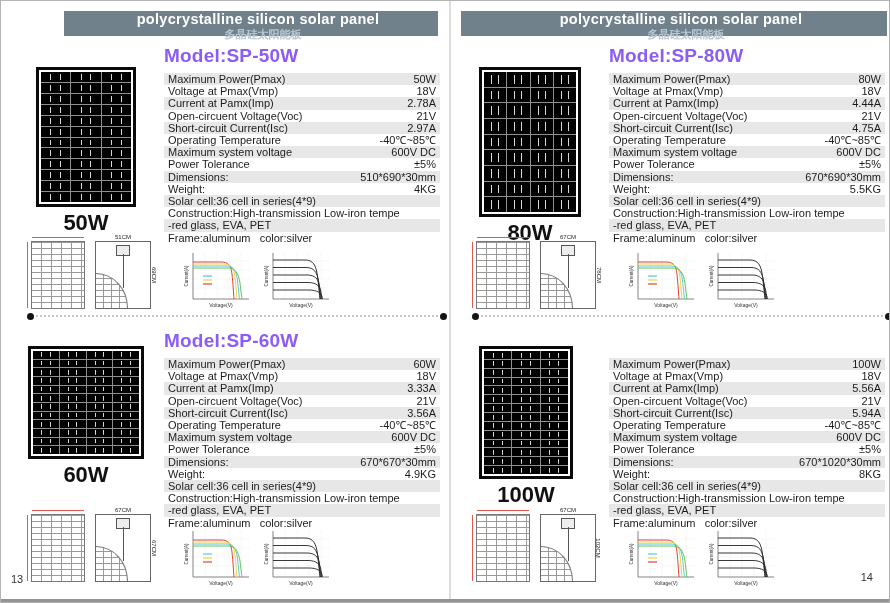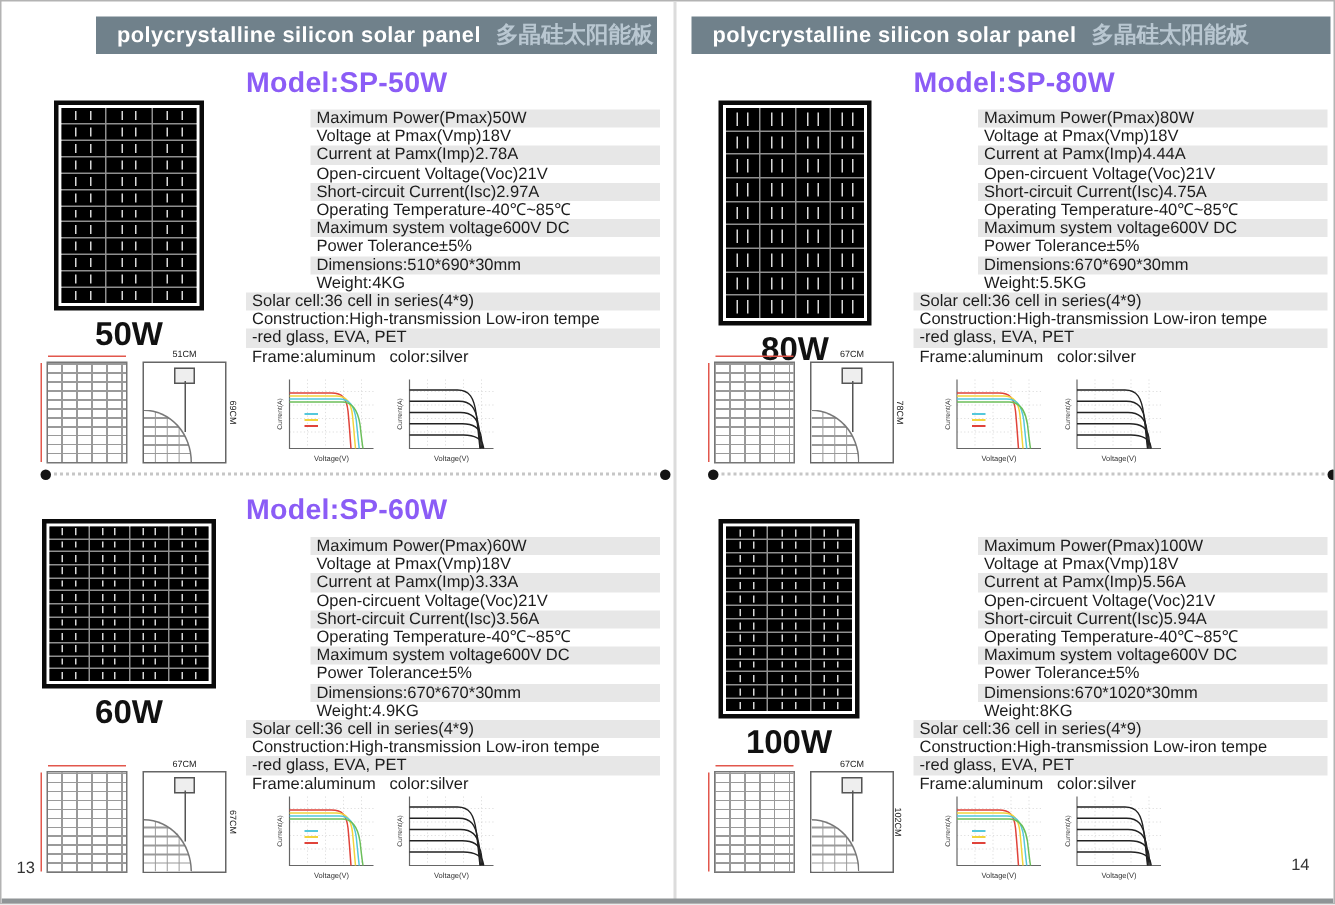--- a/index.html
+++ b/index.html
@@ -5,34 +5,34 @@
   html,body{margin:0;padding:0;background:#fff;font-family:"Liberation Sans",sans-serif;}
   .sheet{position:relative;width:890px;height:603px;background:#fff;border:1px solid #b3b3b3;
          box-sizing:border-box;overflow:hidden;}
   .bottom-edge{position:absolute;left:0;right:0;bottom:0;height:3px;background:#8f9496;}
   .v-div{position:absolute;left:448px;top:0;width:2px;height:100%;background:#dcdcdc;}
   .page{position:absolute;top:0;width:445px;height:600px;}
   .page-left{left:0;} .page-right{left:445px;}
 
   
   .page-header{position:absolute;top:10px;height:25px;background:#70818b;display:flex;
-               align-items:center;padding-left:14px;box-sizing:border-box;}
+               align-items:center;padding-left:14px;box-sizing:border-box;flex-direction:column;}
   .hdr-l{left:63px;width:374px;} .hdr-r{left:15px;width:426px;}
   .hdr-en{color:#ffffff;font-weight:bold;font-size:14.5px;letter-spacing:.3px;white-space:nowrap;}
-  .hdr-zh{color:#b9c7d1;font-weight:bold;font-size:15px;margin-left:10px;white-space:nowrap;}
+  .hdr-zh{color:#b9c7d1;font-weight:bold;font-size:11px;margin-left:10px;white-space:nowrap;}
 
   
   .sec{position:absolute;left:0;width:445px;height:284px;}
   .sec-top{top:38px;} .sec-bot{top:323px;}
   .model-title{position:absolute;left:163px;top:6px;margin:0;font-size:19px;font-weight:bold;
                color:#8b5cf6;letter-spacing:.2px;}
 
   
   .spec-table{position:absolute;left:163px;top:34px;width:276px;font-size:11px;line-height:12.2px;color:#1c1c1c;}
-  .spec-row{display:flex;padding:0 4px;margin-left:43px;}
+  .spec-row{display:flex;justify-content:space-between;padding:0 4px;}
   .spec-row .sl,.spec-row .sv{white-space:nowrap;}
   .odd{background:#e7e7e7;}
   .note-line{padding:0 4px;white-space:pre-wrap;}
 
   
   .panel-col{position:absolute;text-align:center;}
   .pc0{left:25px;top:28px;width:120px;} .pc1{left:17px;top:22px;width:136px;}
   .pc2{left:23px;top:28px;width:122px;} .pc3{left:23px;top:22px;width:114px;}
   .panel-frame{box-sizing:border-box;border:3px solid #0a0a0a;background:#fff;padding:2px;margin:0 auto;}
   .p0{width:100px;height:140px;} .p1{width:116px;height:113px;}

